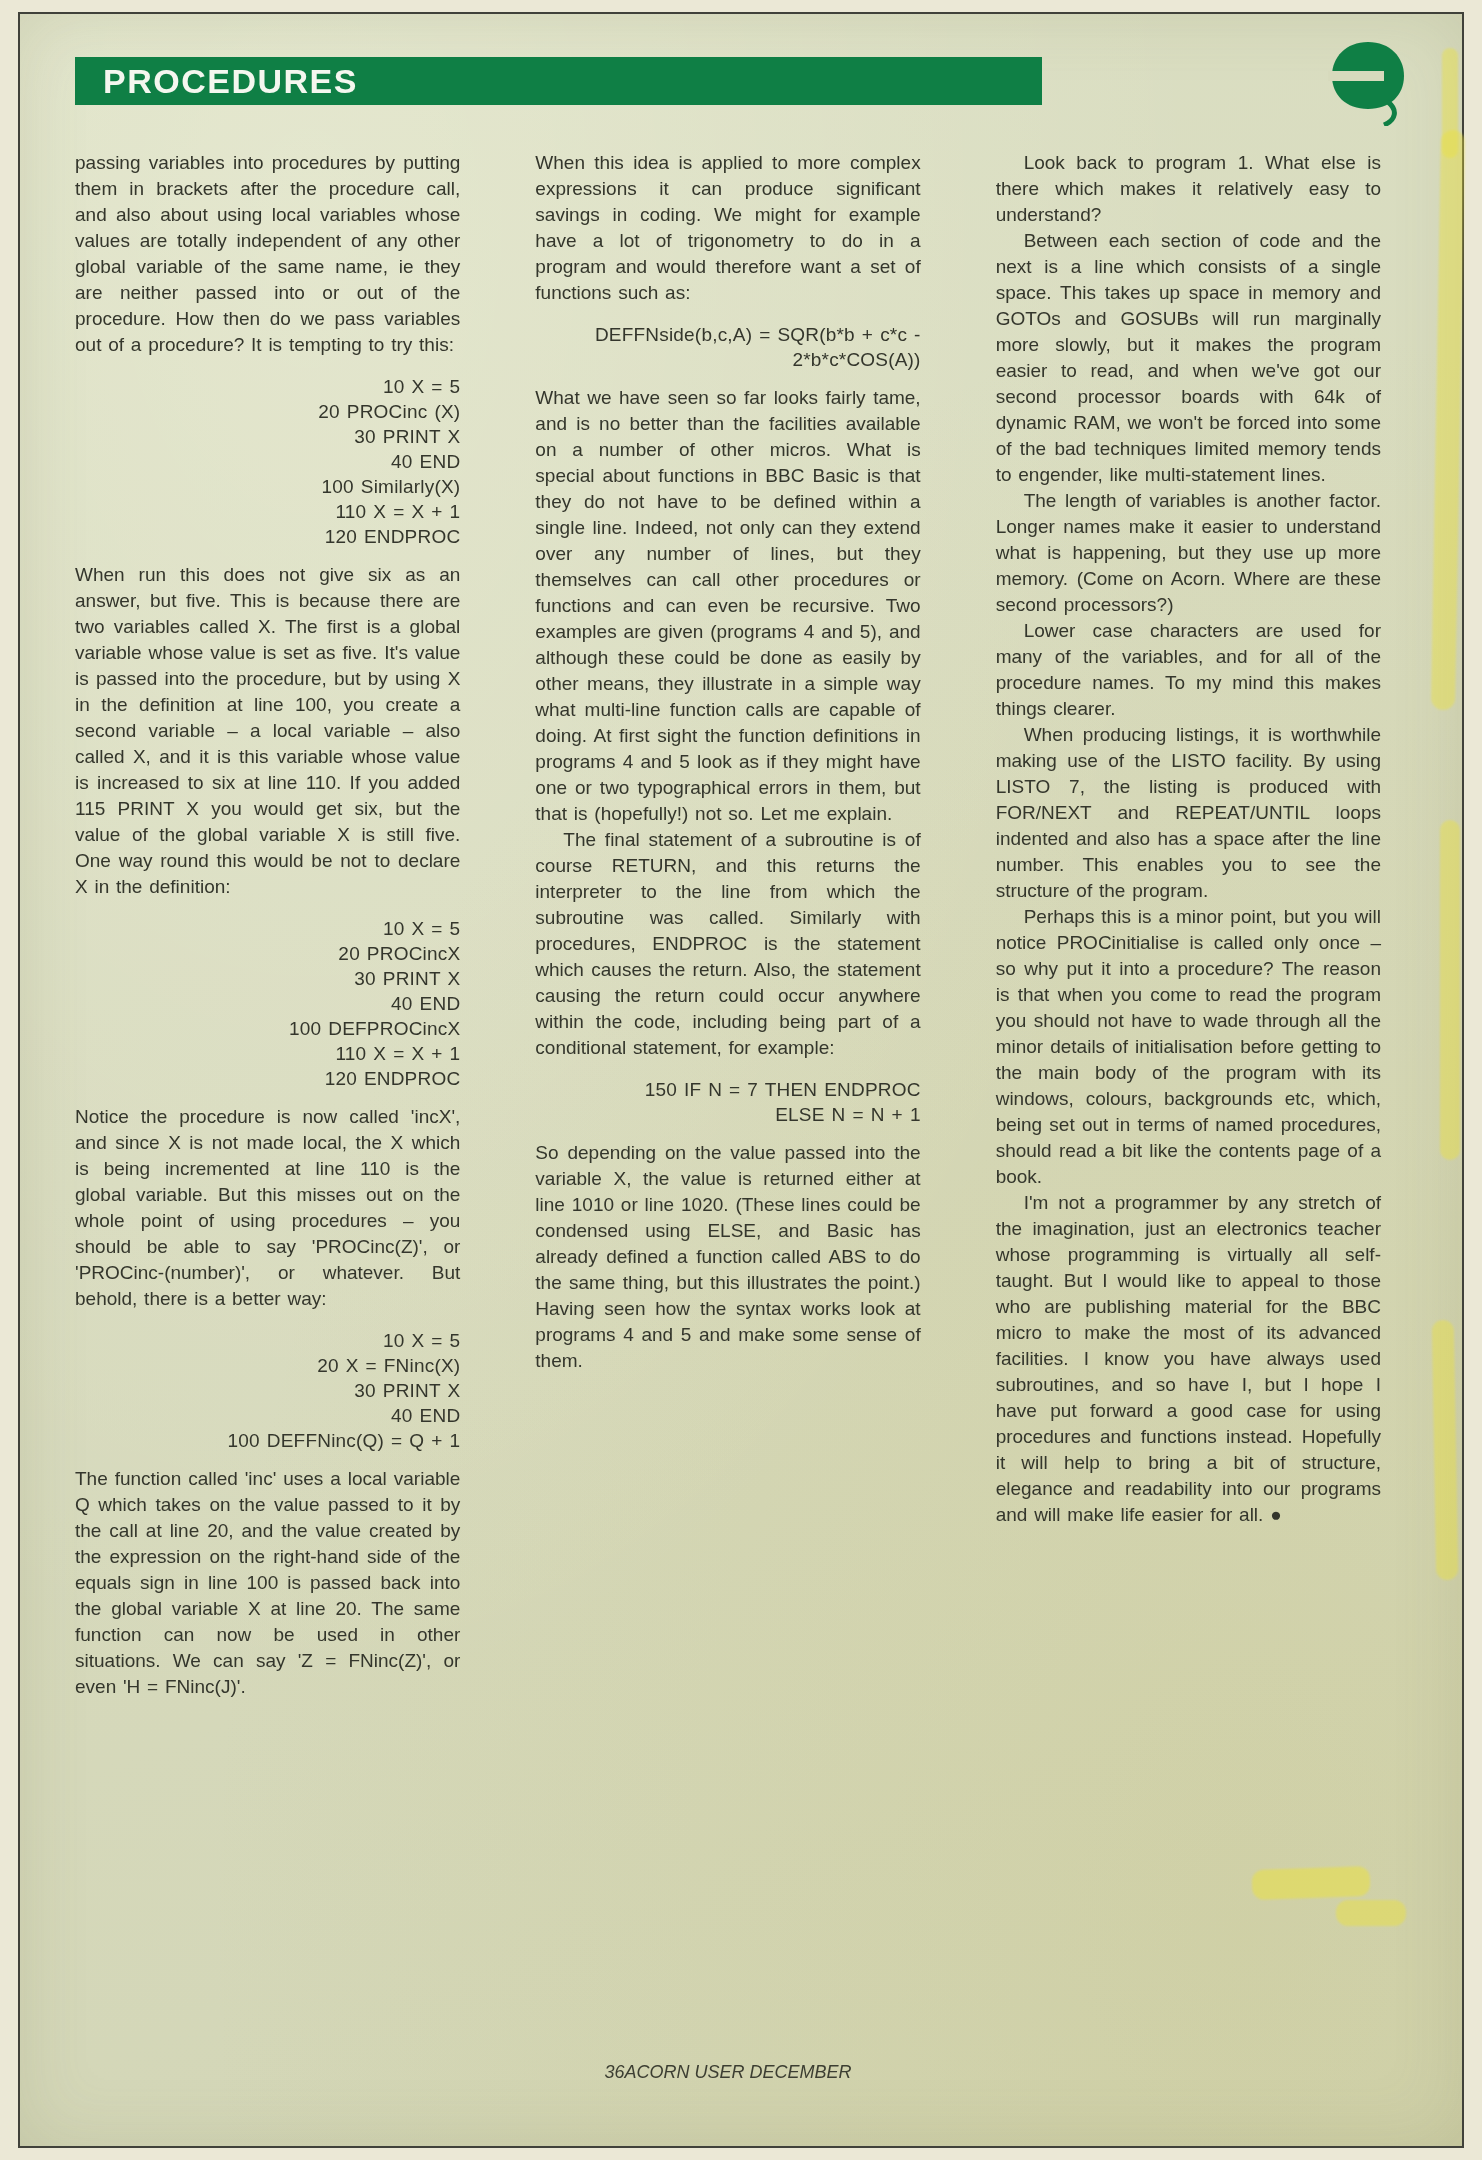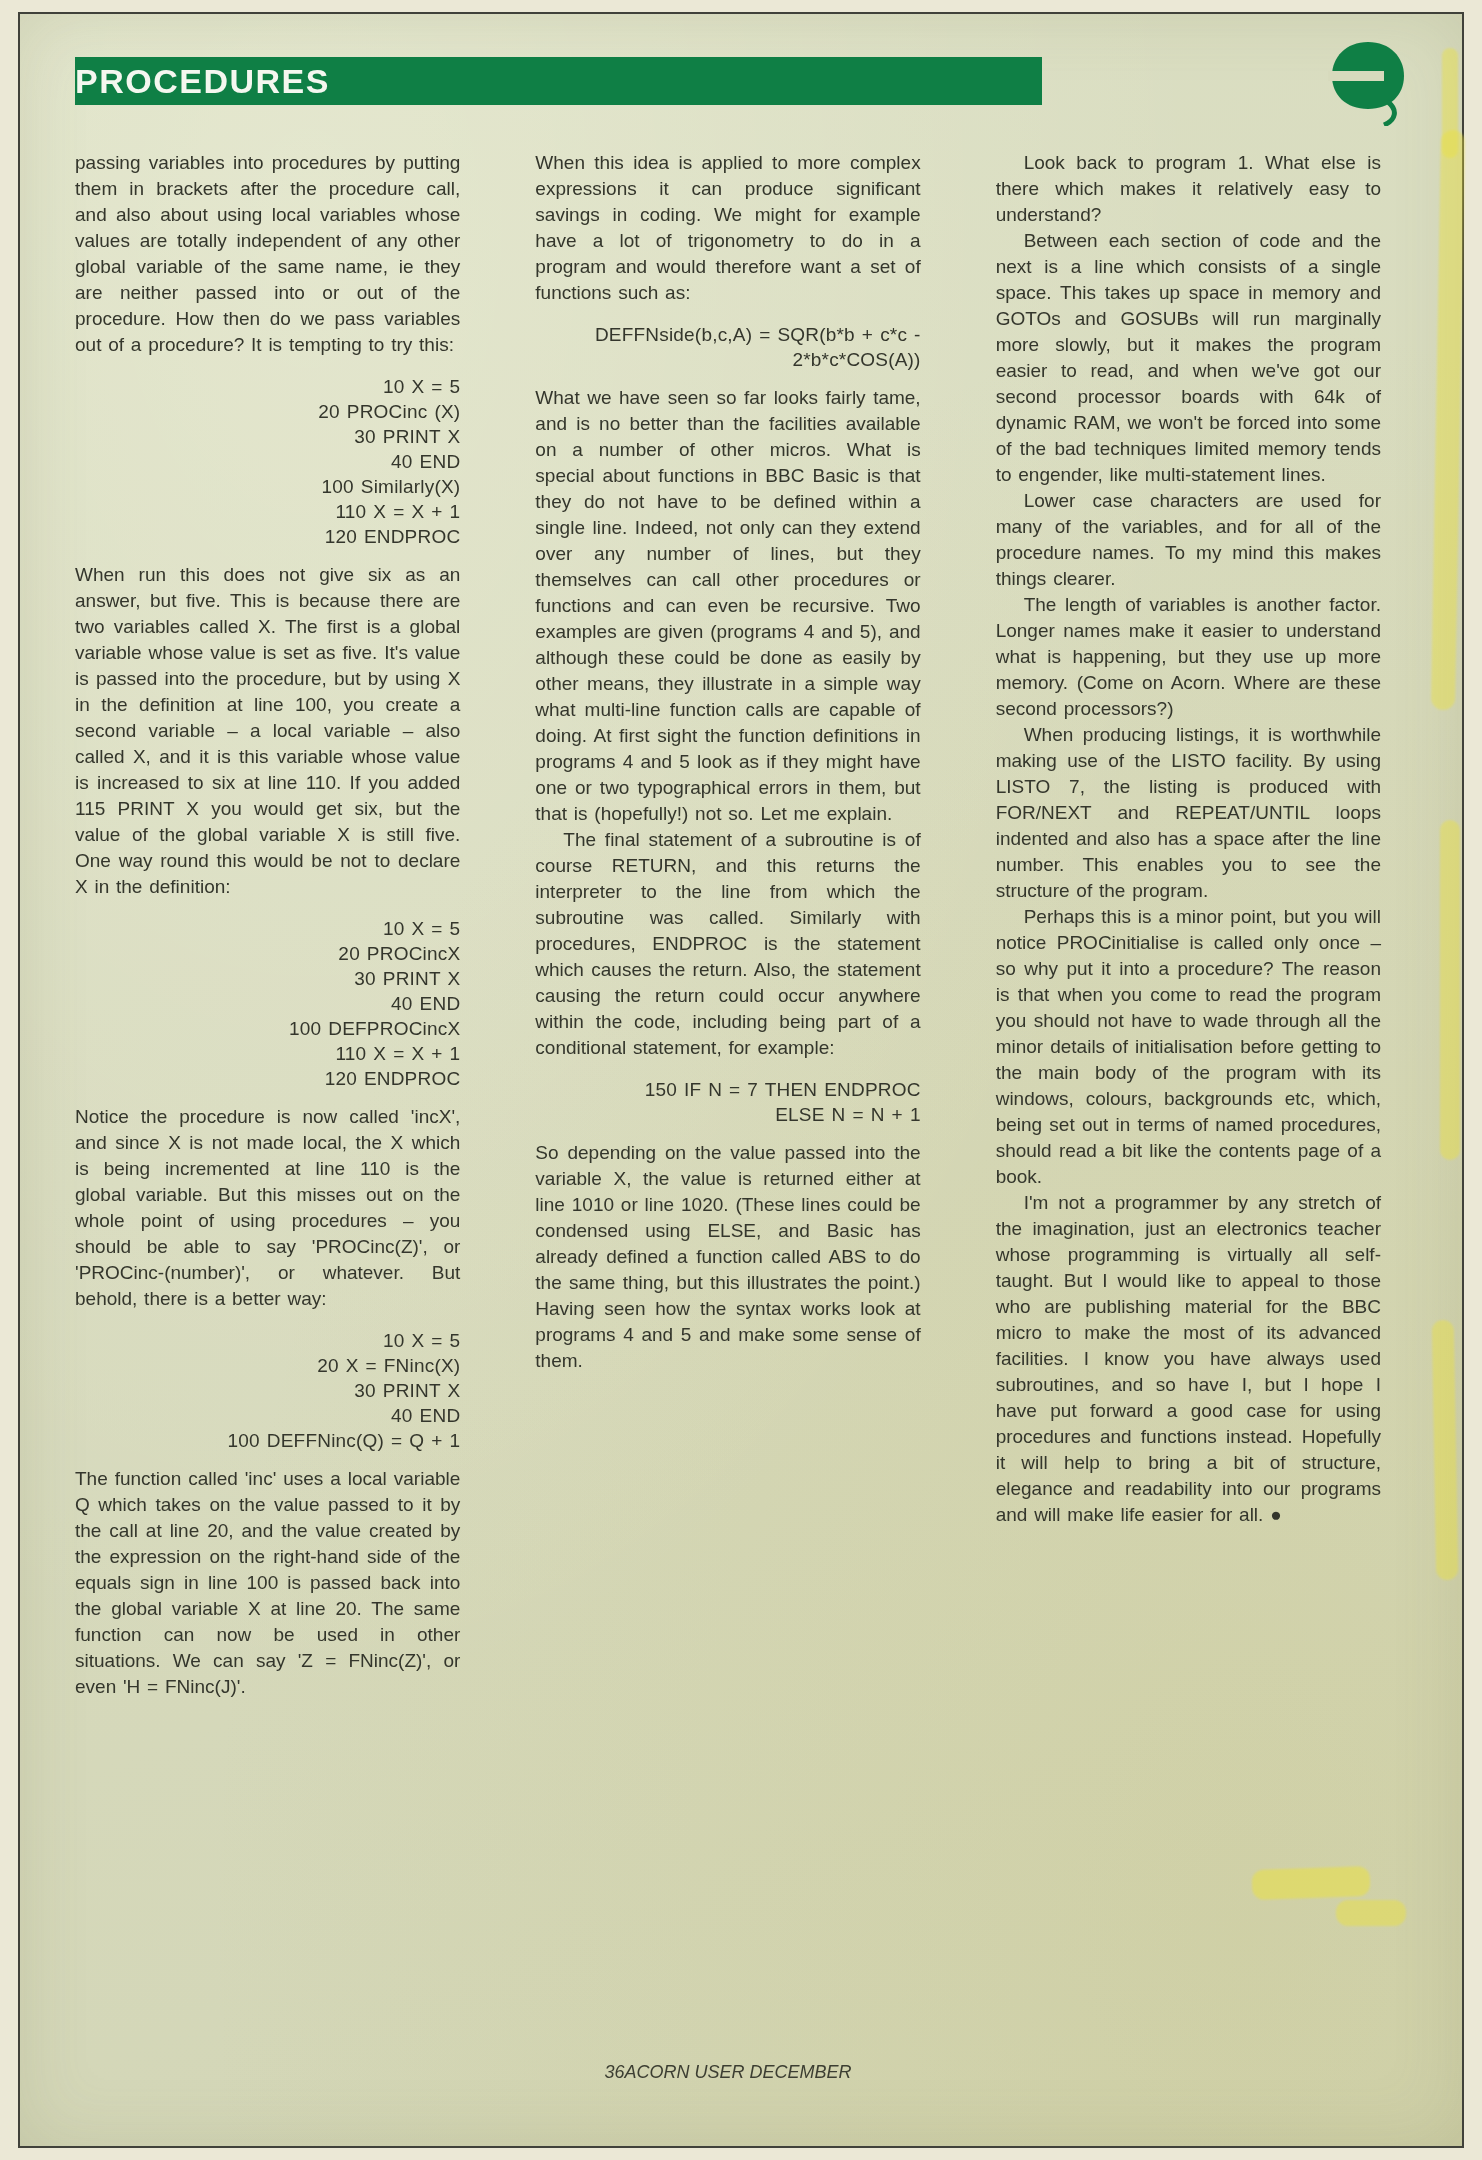--- a/index.html
+++ b/index.html
@@ -26,21 +26,21 @@
     border-radius:12px;
     filter: blur(1px);
   }
   .header-bar {
     position:absolute; left:75px; top:57px; width:967px; height:48px;
     background:#0f7f45;
     display:flex; align-items:center;
   }
   .header-title {
     color:#f4f7ef; font-size:34px; font-weight:bold;
-    letter-spacing:1.5px; 
+    letter-spacing:1.5px; padding-left:28px;
   }
   .acorn { position:absolute; left:1322px; top:40px; width:92px; height:86px; }
   .columns {
     position:absolute; left:75px; top:150px; width:1306px;
     display:flex; gap:75px;
   }
   .col {
     width:402px;
     color:#34362c;
     font-size:19px; line-height:26px;
@@ -127,22 +127,22 @@
       <p class="para indent">The final statement of a subroutine is of course RETURN, and this returns the interpreter to the line from which the subroutine was called. Similarly with procedures, ENDPROC is the statement which causes the return. Also, the statement causing the return could occur anywhere within the code, including being part of a conditional statement, for example:</p>
       <div class="code">
         <div class="code-line">150 IF N = 7 THEN ENDPROC</div>
         <div class="code-line">ELSE N = N + 1</div>
       </div>
       <p class="para">So depending on the value passed into the variable X, the value is returned either at line 1010 or line 1020. (These lines could be condensed using ELSE, and Basic has already defined a function called ABS to do the same thing, but this illustrates the point.) Having seen how the syntax works look at programs 4 and 5 and make some sense of them.</p>
     </div>
   <div class="col">
       <p class="para indent">Look back to program 1. What else is there which makes it relatively easy to understand?</p>
       <p class="para indent">Between each section of code and the next is a line which consists of a single space. This takes up space in memory and GOTOs and GOSUBs will run marginally more slowly, but it makes the program easier to read, and when we've got our second processor boards with 64k of dynamic RAM, we won't be forced into some of the bad techniques limited memory tends to engender, like multi-statement lines.</p>
+      <p class="para indent">The length of variables is another factor. Longer names make it easier to understand what is happening, but they use up more memory. (Come on Acorn. Where are these second processors?)</p>
       <p class="para indent">Lower case characters are used for many of the variables, and for all of the procedure names. To my mind this makes things clearer.</p>
-      <p class="para indent">The length of variables is another factor. Longer names make it easier to understand what is happening, but they use up more memory. (Come on Acorn. Where are these second processors?)</p>
       <p class="para indent">When producing listings, it is worthwhile making use of the LISTO facility. By using LISTO 7, the listing is produced with FOR/NEXT and REPEAT/UNTIL loops indented and also has a space after the line number. This enables you to see the structure of the program.</p>
       <p class="para indent">Perhaps this is a minor point, but you will notice PROCinitialise is called only once – so why put it into a procedure? The reason is that when you come to read the program you should not have to wade through all the minor details of initialisation before getting to the main body of the program with its windows, colours, backgrounds etc, which, being set out in terms of named procedures, should read a bit like the contents page of a book.</p>
       <p class="para indent">I'm not a programmer by any stretch of the imagination, just an electronics teacher whose programming is virtually all self-taught. But I would like to appeal to those who are publishing material for the BBC micro to make the most of its advanced facilities. I know you have always used subroutines, and so have I, but I hope I have put forward a good case for using procedures and functions instead. Hopefully it will help to bring a bit of structure, elegance and readability into our programs and will make life easier for all.  ●</p>
     </div>
 </div>
 
 <div class="footer">
   <span>36</span>
   <span>ACORN USER DECEMBER</span>
 </div>

